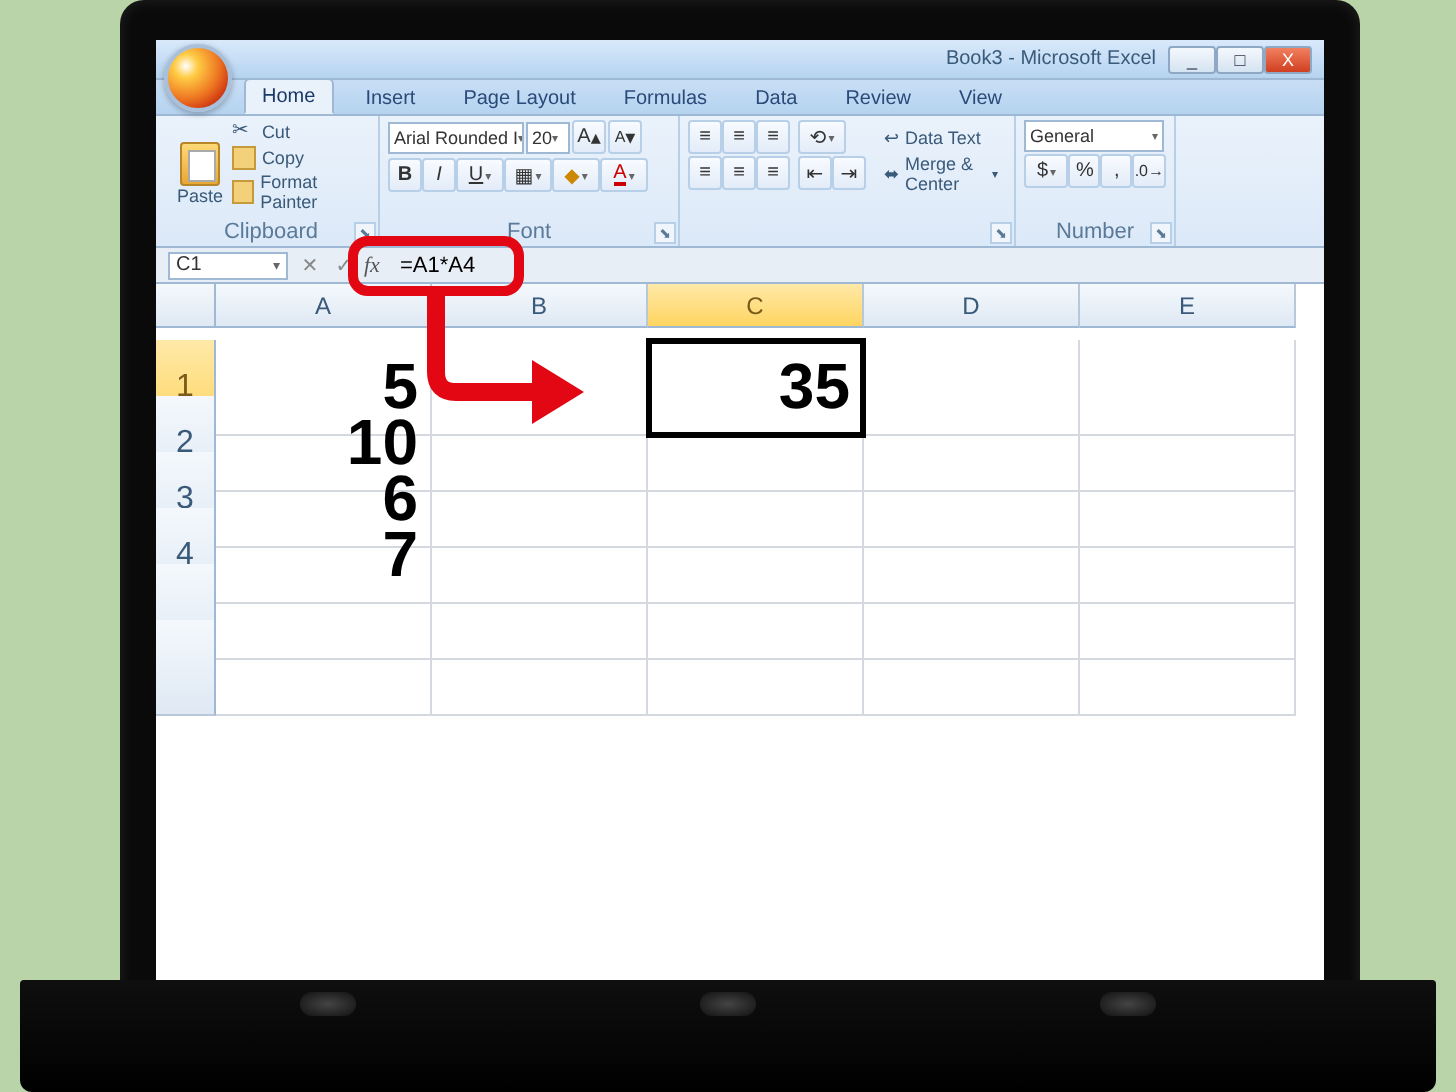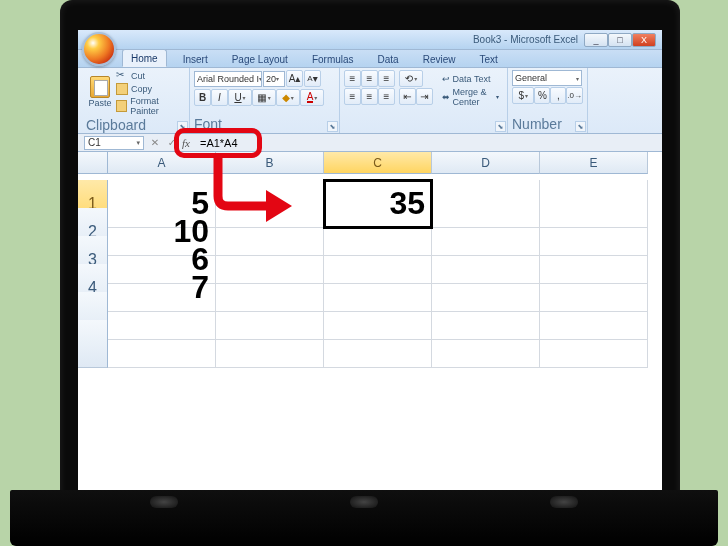--- a/index.html
+++ b/index.html
@@ -12,21 +12,21 @@
     position: relative;
   }
   .laptop-frame {
     position: absolute;
     left: 60px;
     top: 0px;
     width: 620px;
     height: 510px;
     background: #0a0a0a;
     border-radius: 12px;
-    padding: 30px 18px 18px 18px;
+    padding: 20px 18px 18px 18px;
     box-shadow: inset 0 0 8px rgba(255,255,255,0.1);
   }
   .laptop-base {
     position: absolute;
     left: 10px;
     top: 490px;
     width: 708px;
     height: 56px;
     background: linear-gradient(#0f0f0f,#000);
     border-radius: 2px 2px 6px 6px;
@@ -90,23 +90,23 @@
     padding-left: 4px;
     color: #3a5a7a;
   }
   .group {
     border-right: 1px solid #b8cfe8;
     display: flex;
     flex-direction: column;
     padding: 2px 4px 0 4px;
     position: relative;
   }
-  .group-label { font-size:14px; color:#5a7a9a; padding:1px 0; margin-top:auto;}
+  .group-label { text-align:center; font-size:11px; color:#5a7a9a; padding:1px 0; margin-top:auto;}
   .group-body { display:flex; gap:2px; flex:1; align-items:flex-start;}
-  .paste-btn { width:30px; height:44px; display:flex; flex-direction:column; align-items:center; justify-content:center; border:1px solid transparent; border-radius:3px;}
+  .paste-btn { width:30px; height:44px; display:flex; flex-direction:column; align-items:center; justify-content:flex-end; border:1px solid transparent; border-radius:3px;}
   .paste-icon{ width:20px;height:22px;background:linear-gradient(#ffd976,#e9a733);border:1px solid #b7862a;border-radius:2px;position:relative;}
   .paste-icon::after{content:"";position:absolute;left:3px;top:3px;width:12px;height:14px;background:#fff;border:1px solid #aaa;}
   .clip-col{display:flex;flex-direction:column;gap:1px;font-size:9px;}
   .clip-row{display:flex;align-items:center;gap:3px;}
   .mini-icon{width:12px;height:12px;background:#f3d07a;border:1px solid #c49a3a;}
   .scissors::before{content:"✂";font-size:10px;line-height:10px;}
   .scissors{background:none;border:none;}
   .font-top{display:flex;align-items:center;gap:1px;margin-bottom:2px;}
   .combo{height:16px;background:#fff;border:1px solid #9fb8d4;font-size:9px;display:flex;align-items:center;padding:0 2px;color:#333;}
   .combo.font{width:68px;overflow:hidden;white-space:nowrap;}
@@ -160,21 +160,21 @@
       </div>
     </div>
 
     <div class="tabs">
       <div class="tab active">Home</div>
       <div class="tab">Insert</div>
       <div class="tab">Page Layout</div>
       <div class="tab">Formulas</div>
       <div class="tab">Data</div>
       <div class="tab">Review</div>
-      <div class="tab">Text</div>
+      <div class="tab">View</div>
     </div>
 
     <div class="ribbon">
 
       <div class="group" style="width:108px">
         <div class="group-body">
           <div class="paste-btn">
             <div class="paste-icon"></div>
             <span style="font-size:9px">Paste</span>
           </div>

